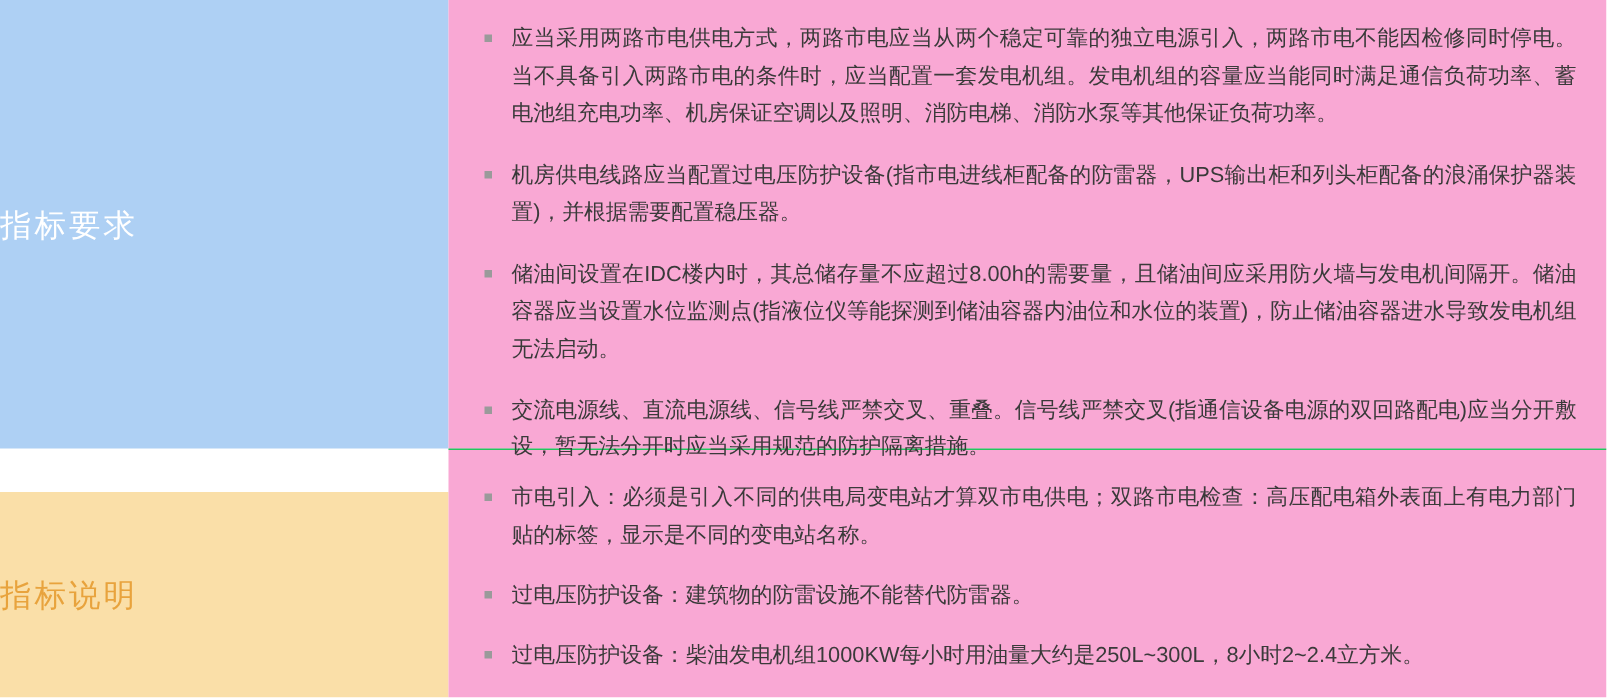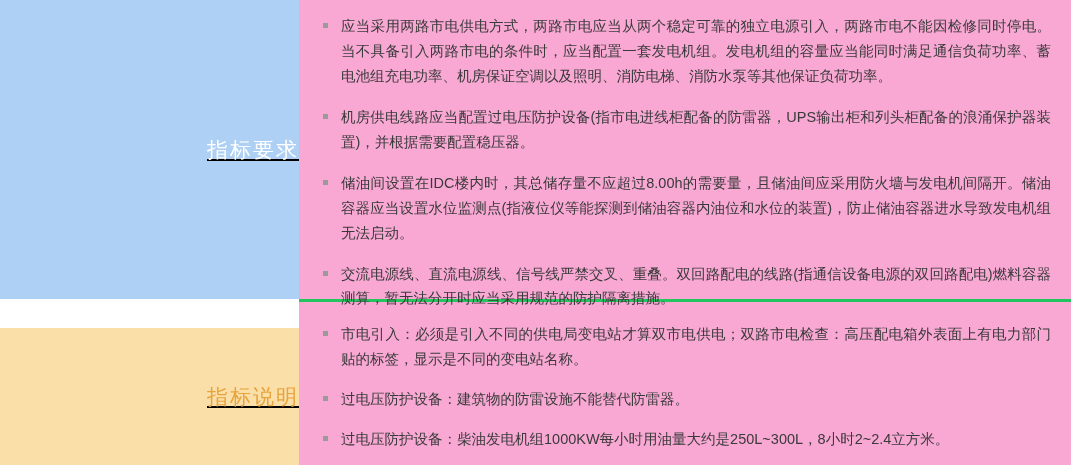--- a/index.html
+++ b/index.html
@@ -29,23 +29,22 @@
     height: 299px;
   }
   .row-desc {
     height: 166px;
   }
   .label-cell {
     width: 299px;
     flex: 0 0 299px;
     display: flex;
     align-items: center;
-    justify-content: flex-end;
+    justify-content: flex-start;
     box-sizing: border-box;
-    text-decoration: underline;
   }
   .label-cell.req {
     background: #aed0f4;
   }
   .label-cell.desc {
     background: #fadfa8;
     margin-top: 29px;
   }
   .label-text {
     font-size: 21px;
@@ -58,21 +57,21 @@
   .label-text.desc {
     color: #e8a33d;
   }
   .content-cell {
     flex: 1 1 auto;
     box-sizing: border-box;
     padding: 14px 20px 10px 24px;
     background: #f9a8d4;
   }
   .row-desc .content-cell {
-    border-top: 3px solid #22c55e;
+    border-top: 1px solid #22c55e;
     padding-top: 20px;
   }
   ul.items {
     list-style: none;
     margin: 0;
     padding: 0;
   }
   ul.items > li {
     position: relative;
     padding-left: 18px;
@@ -116,21 +115,21 @@
         <li>
           <span class="bullet"></span>
           <span>机房供电线路应当配置过电压防护设备(指市电进线柜配备的防雷器，UPS输出柜和列头柜配备的浪涌保护器装置)，并根据需要配置稳压器。</span>
         </li>
         <li>
           <span class="bullet"></span>
           <span>储油间设置在IDC楼内时，其总储存量不应超过8.00h的需要量，且储油间应采用防火墙与发电机间隔开。储油容器应当设置水位监测点(指液位仪等能探测到储油容器内油位和水位的装置)，防止储油容器进水导致发电机组无法启动。</span>
         </li>
         <li>
           <span class="bullet"></span>
-          <span>交流电源线、直流电源线、信号线严禁交叉、重叠。双回路配电的线路(指通信设备电源的双回路配电)燃料容器测算，暂无法分开时应当采用规范的防护隔离措施。</span>
+          <span>交流电源线、直流电源线、信号线严禁交叉、重叠。信号线严禁交叉(指通信设备电源的双回路配电)应当分开敷设，暂无法分开时应当采用规范的防护隔离措施。</span>
         </li>
       </ul>
     </div>
   </div>
 
   <div class="row row-desc">
     <div class="label-cell desc">
       <span class="label-text desc">指标说明</span>
     </div>
     <div class="content-cell">

